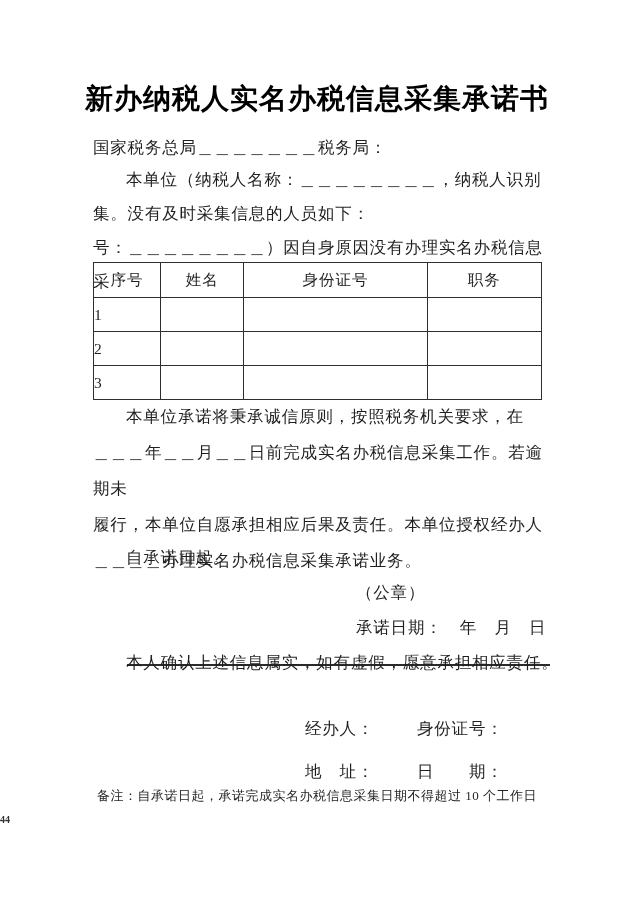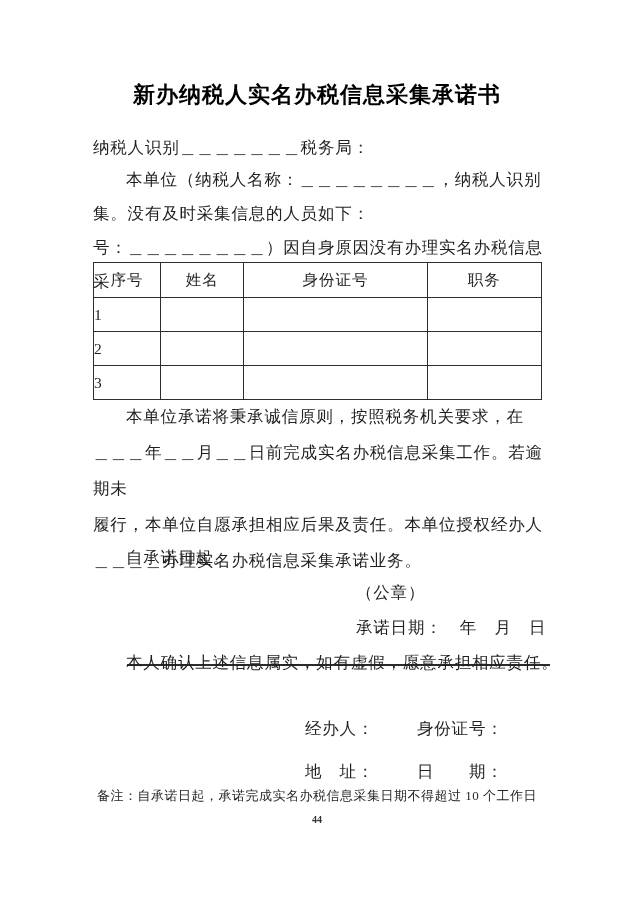--- a/index.html
+++ b/index.html
@@ -8,21 +8,21 @@
     width:634px;height:898px;
     background:#ffffff;
     color:#1f1f1f;
     font-family:"Liberation Serif","DejaVu Serif",serif;
     overflow:hidden;
   }
   .doc-title{
     position:absolute;top:80px;left:0;width:634px;
     text-align:center;
     font-family:"Liberation Sans","DejaVu Sans",sans-serif;
-    font-weight:bold;font-size:22px;letter-spacing:1px;color:#000;
+    font-weight:bold;font-size:28px;letter-spacing:1px;color:#000;
   }
   .body-text{font-size:16.5px;letter-spacing:0.8px;line-height:34px;}
   .salutation{position:absolute;top:131px;left:93px;width:460px;}
   .para-intro{position:absolute;top:163px;left:93px;width:452px;}
   .para-pledge{position:absolute;top:399px;left:93px;width:452px;line-height:36px;}
   .indent{text-indent:33px;}
   .doc-table{
     position:absolute;top:262px;left:93px;width:449px;
     border-collapse:collapse;table-layout:fixed;
     font-size:15.5px;letter-spacing:1px;color:#1f1f1f;
@@ -43,33 +43,33 @@
   .confirmation{position:absolute;top:646px;left:126px;width:440px;}
   .sig-row1{position:absolute;top:712px;left:0;width:634px;height:22px;}
   .sig-row2{position:absolute;top:755px;left:0;width:634px;height:22px;padding-left:42px;}
   .sig-agent{position:absolute;left:305px;top:0;}
   .sig-id{position:absolute;left:417px;top:0;}
   .remark{
     position:absolute;top:787px;left:97px;width:460px;
     font-size:13px;letter-spacing:0.5px;color:#262626;
   }
   .page-number{
-    position:absolute;top:814px;left:0;width:634px;text-align:center;
+    position:absolute;top:814px;left:0;width:634px;text-align:left;
     font-size:10px;font-weight:bold;color:#333;
     font-family:"Liberation Serif",serif;
   }
 </style>
 </head>
 <body>
 
 <div class="page">
 
   <div class="doc-title">新办纳税人实名办税信息采集承诺书</div>
 
-  <div class="salutation body-text">纳税人识别＿＿＿＿＿＿＿税务局：</div>
+  <div class="salutation body-text">国家税务总局＿＿＿＿＿＿＿税务局：</div>
 
   <div class="para-intro body-text">
     <div class="indent">本单位（纳税人名称：＿＿＿＿＿＿＿＿，纳税人识别</div>
     <div>集。没有及时采集信息的人员如下：</div>
     <div>号：＿＿＿＿＿＿＿＿）因自身原因没有办理实名办税信息采</div>
   </div>
 
   <table class="doc-table">
     <colgroup>
       <col style="width:15%">

